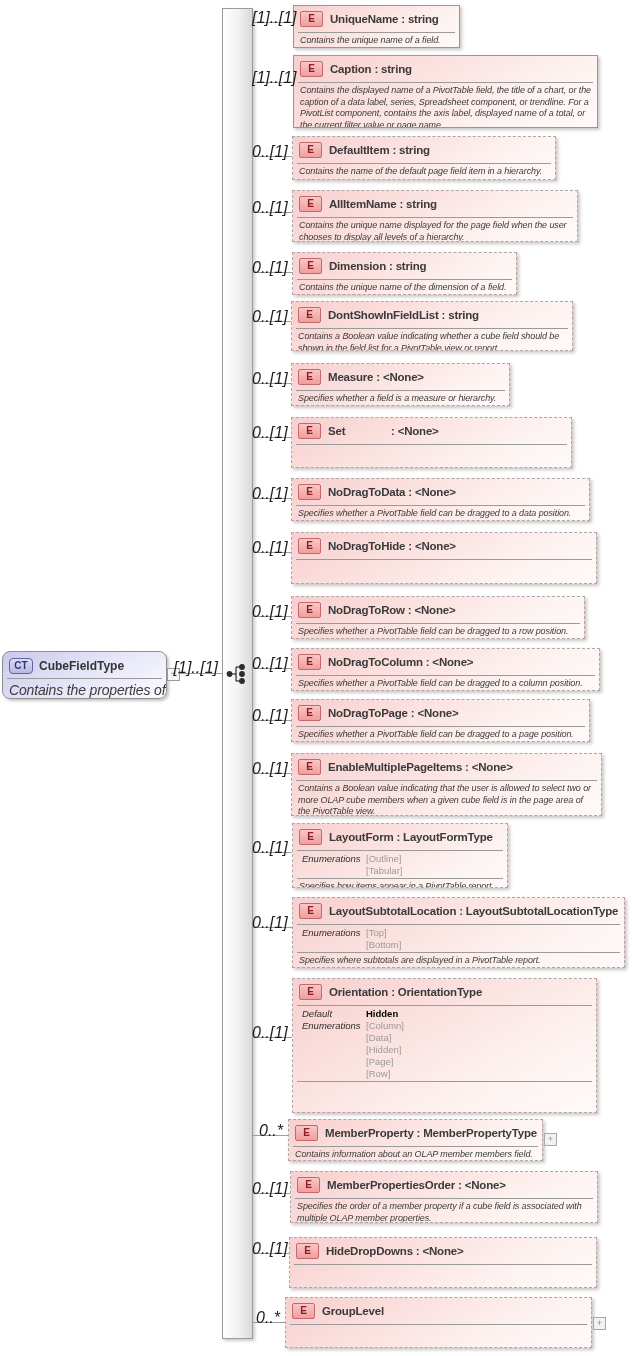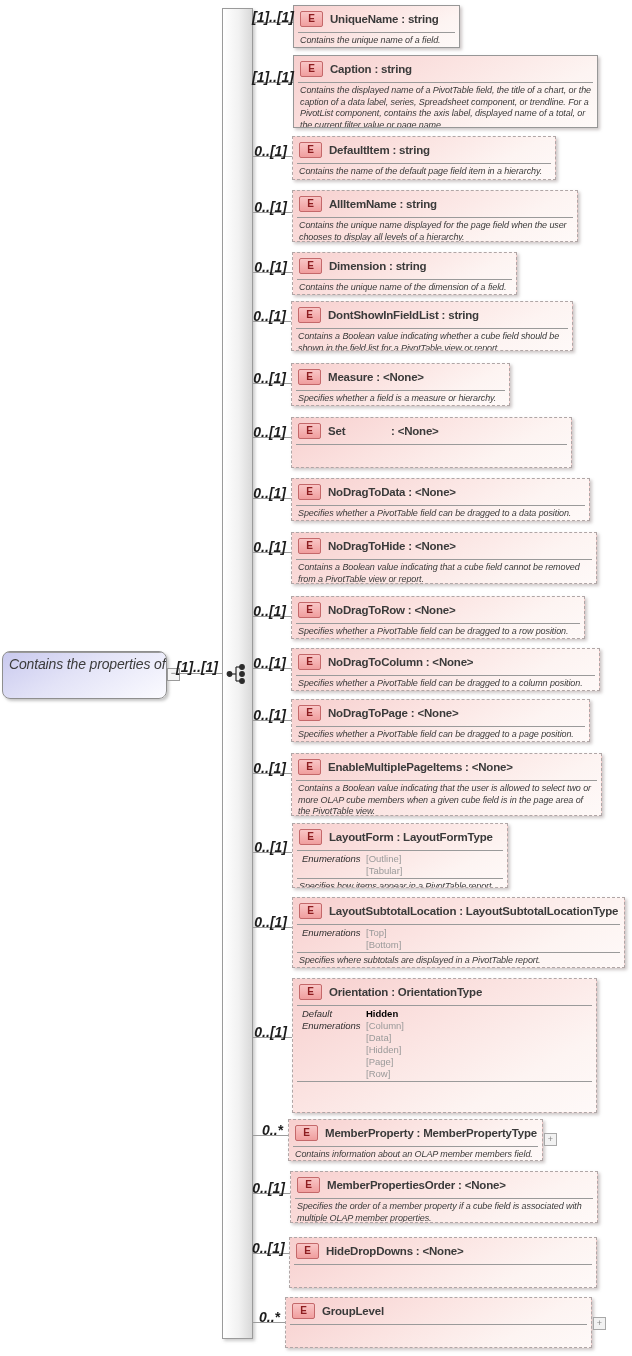--- a/index.html
+++ b/index.html
@@ -32,21 +32,21 @@
   .ct-desc{font-style:italic;font-size:14px;letter-spacing:-.15px;color:#3c3c3c;
     padding:3px 4px 0 6px;white-space:nowrap;}
   .handle{
     position:absolute;left:167px;top:668px;width:11px;height:11px;
     border:1px solid #9a9a9a;background:#f5f5f5;color:#666;
     font-size:9px;line-height:9px;text-align:center;
   }
   
   .connector{position:absolute;height:1px;background:#9c9c9c;}
   .card-label{
-    position:absolute;font-size:14px;font-style:italic;font-weight:bold;
+    position:absolute;font-size:16px;font-style:italic;font-weight:normal;
     color:#1d1d1d;text-align:right;white-space:nowrap;
   }
   
   .el-box{
     position:absolute;border:1px dashed #b0a6a6;
     background:linear-gradient(150deg,#f7cfce 0%,#fbe3e1 40%,#fdf4f2 75%,#fef9f8 100%);
     box-shadow:2px 2px 3px rgba(130,115,115,.4);overflow:hidden;box-sizing:border-box;
   }
   .el-box.required{border-style:solid;border-color:#979797;}
   .el-head{display:flex;align-items:center;gap:7px;height:26px;padding:0 6px 0 6px;}
@@ -83,20 +83,24 @@
     <line x1="11" y1="5" x2="16" y2="5"></line>
     <line x1="11" y1="19" x2="16" y2="19"></line>
     <circle cx="4.5" cy="12" r="2.3"></circle>
     <circle cx="17" cy="5" r="2.3"></circle>
     <circle cx="17" cy="12" r="2.3"></circle>
     <circle cx="17" cy="19" r="2.3"></circle>
   </g>
 </svg>
 
 <div class="ct-box">
+  <div class="ct-head">
+    <span class="badge-ct">CT</span>
+    <span class="ct-title">CubeFieldType</span>
+  </div>
   <div class="sep"></div>
   <div class="ct-desc">Contains the properties of a cube field.</div>
 </div>
 <div class="handle">−</div>
 <div class="connector" style="left:178px;top:673px;width:44px;"></div>
 <div class="card-label" style="left:158px;top:659px;width:60px;">[1]..[1]</div>
 
 <div id="rows">
     <div class="el-box required" style="top: 5px; left: 293px; width: 167px; height: 43px;">
     <div class="el-head">
@@ -196,21 +200,20 @@
   </div>
     <div class="connector" style="left: 252px; top: 498px; width: 39px;"></div>
     <div class="card-label" style="left: 252px; top: 485px; width: 34px;">0..[1]</div>
     <div class="el-box" style="top: 532px; left: 291px; width: 306px; height: 52px;">
     <div class="el-head">
       <span class="badge-e">E</span>
       <span class="el-title"><span class="nm">NoDragToHide</span><span class="cl">&nbsp;:&nbsp;</span><span class="tp">&lt;None&gt;</span></span>
     </div>
     <div class="sep"></div>
 
-    <div class="el-desc">Contains a Boolean value indicating that a cube field cannot be removed from a PivotTable view or report.</div>
   </div>
     <div class="connector" style="left: 252px; top: 552px; width: 39px;"></div>
     <div class="card-label" style="left: 252px; top: 539px; width: 34px;">0..[1]</div>
     <div class="el-box" style="top: 596px; left: 291px; width: 294px; height: 43px;">
     <div class="el-head">
       <span class="badge-e">E</span>
       <span class="el-title"><span class="nm">NoDragToRow</span><span class="cl">&nbsp;:&nbsp;</span><span class="tp">&lt;None&gt;</span></span>
     </div>
     <div class="sep"></div>
 

